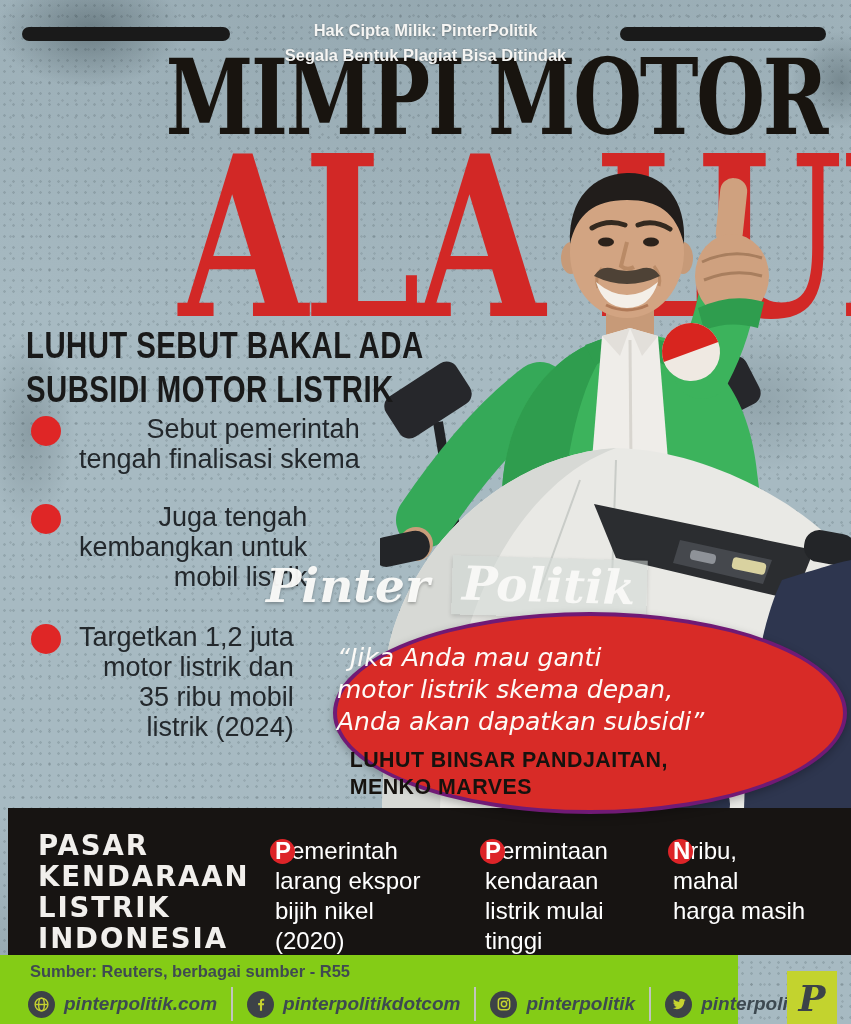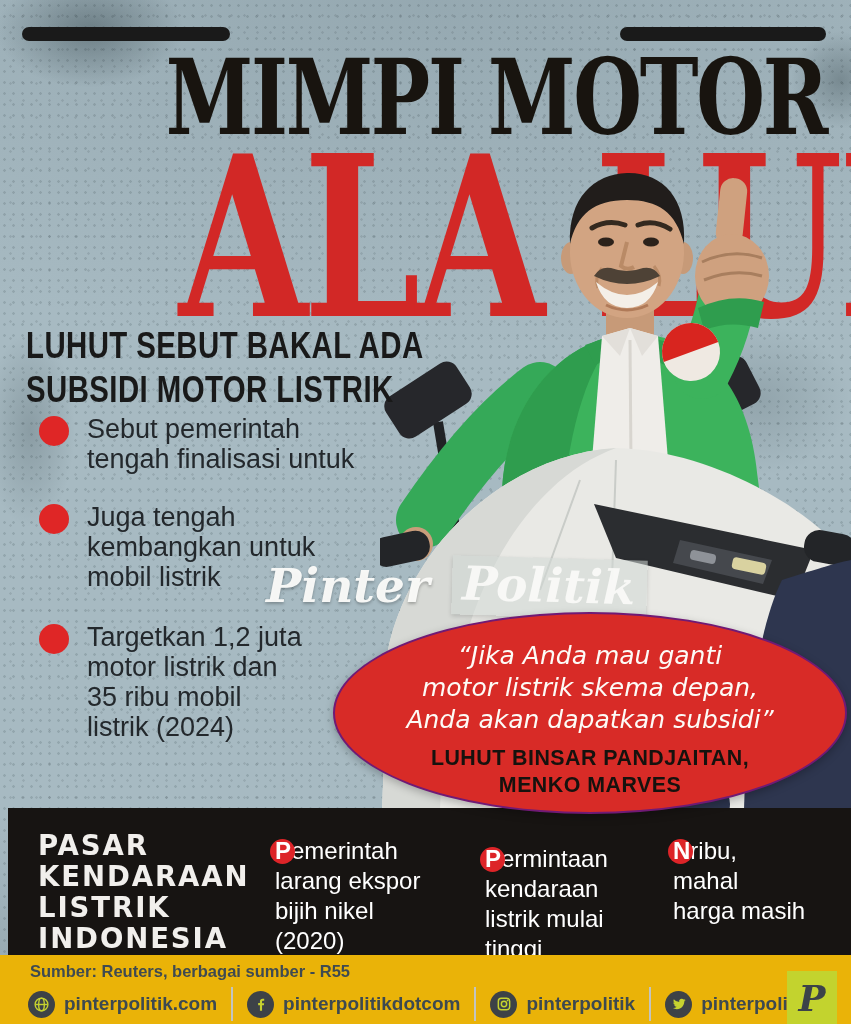--- a/index.html
+++ b/index.html
@@ -46,64 +46,64 @@
   .title-red .condense{display:inline-block;transform:scale(.75,1.0);letter-spacing:-6px;white-space:nowrap;}
 
   
   .subtitle{left:26px;top:324px;z-index:3;color:#191919;font-weight:bold;
     font-size:35px;line-height:1.2;transform:scale(.84,1.04);transform-origin:0 0;
     letter-spacing:.5px;font-family:"Liberation Sans",sans-serif;}
 
   
   .bullets{left:75px;top:412px;width:320px;z-index:3;list-style:none;margin:0;padding:0;
     color:#23282c;font-size:27px;line-height:30px;}
-  .bullets li{position:absolute;left:12px;}
+  .bullets li{position:absolute;left:4px;text-align:right;}
   .bullets li:nth-child(1){top:2px;}
   .bullets li:nth-child(2){top:90px;}
   .bullets li:nth-child(3){top:210px;}
   .bullets li .dot{position:absolute;left:-48px;top:2px;width:30px;height:30px;border-radius:50%;background:#df2626;}
 
   
   .photo{left:380px;top:160px;width:471px;height:650px;z-index:2;}
 
   
   .watermark{left:266px;top:558px;z-index:4;font-family:"DejaVu Serif",serif;
     font-style:italic;font-weight:bold;font-size:47px;white-space:nowrap;}
   .watermark .wm1{color:rgba(252,252,250,.95);text-shadow:0 2px 3px rgba(0,0,0,.25);}
   .watermark .wm2{display:inline-block;margin-left:6px;padding:0 12px 4px 10px;
     background:rgba(210,216,214,.55);color:rgba(250,250,247,.92);
     transform:rotate(1.6deg);box-shadow:0 2px 4px rgba(0,0,0,.15);}
 
   
   .quote{left:333px;top:612px;width:514px;height:202px;z-index:6;
-    background:#d82b27;border:2px solid #701a75;border-radius:50%;
-    box-shadow:0 3px 8px rgba(0,0,0,.25);text-align:center;box-sizing:border-box;
+    background:#d82b27;border:4px solid #701a75;border-radius:50%;
+    box-shadow:0 3px 8px rgba(0,0,0,.25);text-align:left;box-sizing:border-box;
     padding-top:26px;}
   .quote .qline{color:#fdfbf7;font-style:italic;font-size:25px;line-height:32px;
     font-family:"DejaVu Sans",sans-serif;}
   .quote .attr{margin-top:8px;color:#16120e;font-weight:bold;font-size:22.5px;line-height:27px;
     letter-spacing:.5px;transform:scale(.95,1);}
 
   
   .band{left:8px;top:808px;width:851px;height:147px;background:#171412;z-index:5;}
   .band .heading{position:absolute;left:30px;top:22px;color:#f1efec;
     font-family:"DejaVu Sans",sans-serif;font-weight:bold;font-size:29px;line-height:31px;
     letter-spacing:2px;transform:scale(.95,1);transform-origin:0 0;}
   .band .item{position:absolute;top:28px;color:#ffffff;font-size:24px;line-height:30px;}
   .band .item.i1{left:267px;width:195px;}
-  .band .item.i2{left:477px;width:180px;margin-top:8px;}
+  .band .item.i2{left:477px;width:180px;}
   .band .item.i3{left:665px;width:170px;}
   .dotletter{position:relative;display:inline-block;}
   .dotletter .dot{position:absolute;left:-5px;top:3px;width:25px;height:25px;border-radius:50%;background:#dd2428;}
   .dotletter .ch{position:relative;}
 
   
-  .footer{left:0;top:955px;width:851px;height:69px;background:#eab308;z-index:7;}
+  .footer{left:0;top:955px;width:738px;height:69px;background:#84cc16;z-index:7;}
   .footer .source{position:absolute;left:30px;top:7px;color:#3f4a51;font-weight:bold;font-size:16.5px;}
-  .social{position:absolute;left:28px;top:32px;display:flex;align-items:center;}
+  .social{position:absolute;left:28px;top:32px;display:flex;align-items:center;font-style:italic;}
   .social .group{display:flex;align-items:center;gap:9px;}
   .social .label{color:#3d4950;font-weight:bold;font-size:19px;}
   .social .icircle{width:27px;height:27px;border-radius:50%;background:#3d4247;
     display:flex;align-items:center;justify-content:center;}
   .social .icircle svg{display:block;}
   .social .sep{width:2px;height:34px;background:#c2c4c0;margin:0 14px;}
   .plogo{position:absolute;left:787px;top:16px;width:50px;height:53px;background:#c3d32e;
     display:flex;align-items:center;justify-content:center;
     font-family:"DejaVu Serif",serif;font-style:italic;font-weight:bold;
     font-size:36px;color:#3c4349;}
@@ -113,20 +113,24 @@
 
 <div class="poster">
   <div class="texture"></div>
   <div class="stain s1"></div>
   <div class="stain s2"></div>
   <div class="stain s3"></div>
   <div class="stain s4"></div>
 
   <span class="bar left"></span>
   <span class="bar right"></span>
+  <div class="copyright abs">
+    <div>Hak Cipta Milik: PinterPolitik</div>
+    <div>Segala Bentuk Plagiat Bisa Ditindak</div>
+  </div>
 
   <div class="title-black abs">
     <span class="condense">MIMPI MOTOR LISTRIK</span>
   </div>
   <div class="title-red abs">
     <span class="condense">ALA LUHUT</span>
   </div>
 
   <svg class="photo abs" viewBox="0 0 471 650" role="img" aria-label="Luhut Binsar Pandjaitan tersenyum memberi jempol, mengenakan jaket hijau, duduk di motor listrik putih">
 
@@ -205,21 +209,21 @@
 
   <div class="subtitle abs">
     <div>LUHUT SEBUT BAKAL ADA</div>
     <div>SUBSIDI MOTOR LISTRIK</div>
   </div>
 
   <ul class="bullets abs">
     <li>
       <span class="dot"></span>
       <div>Sebut pemerintah</div>
-      <div>tengah finalisasi untuk</div>
+      <div>tengah finalisasi skema</div>
     </li>
     <li>
       <span class="dot"></span>
       <div>Juga tengah</div>
       <div>kembangkan untuk</div>
       <div>mobil listrik</div>
     </li>
     <li>
       <span class="dot"></span>
       <div>Targetkan 1,2 juta</div>

